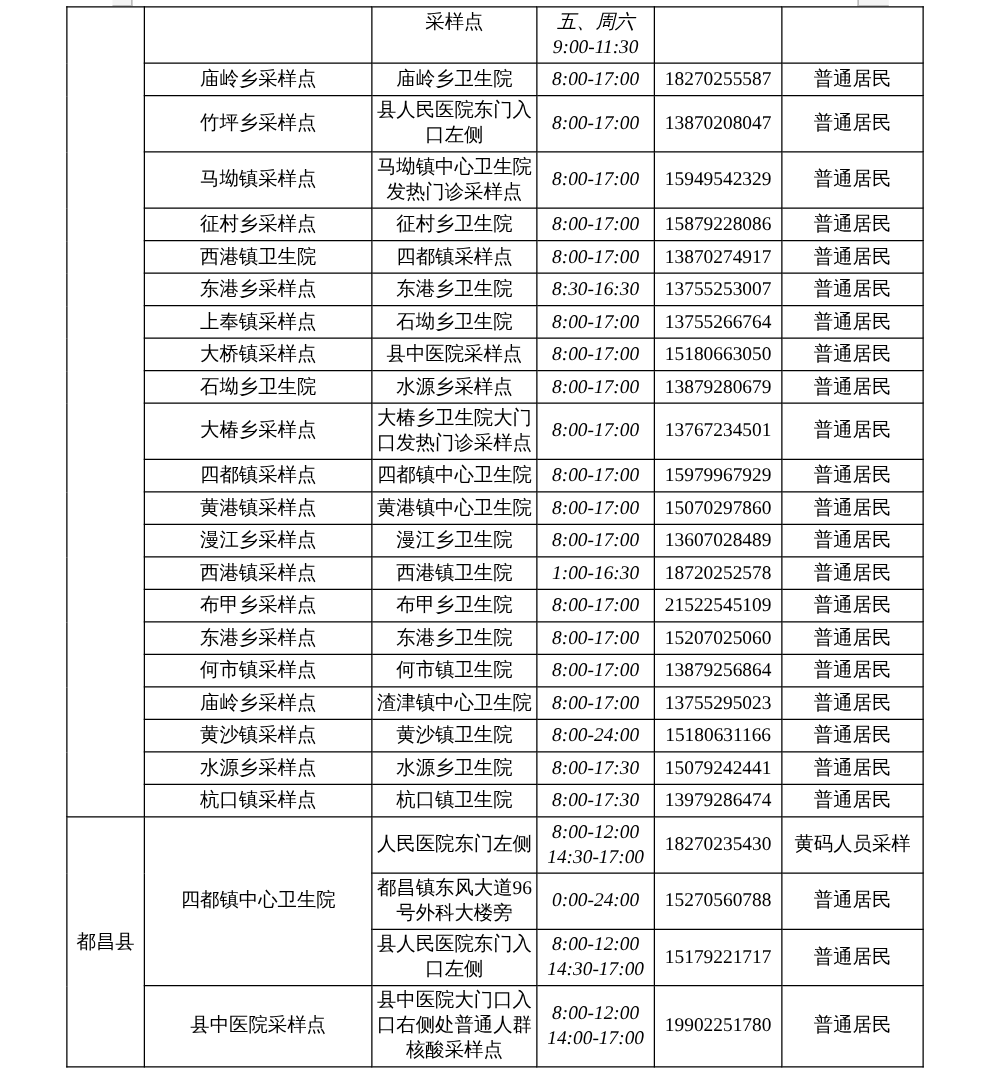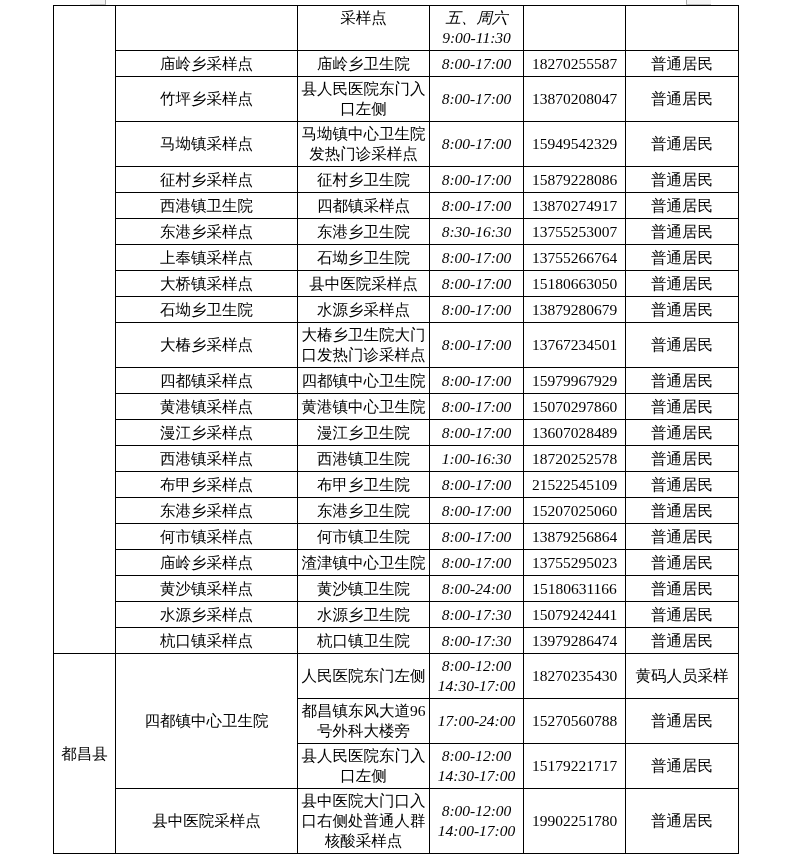--- a/index.html
+++ b/index.html
@@ -231,21 +231,21 @@
         <td rowspan="4">都昌县</td>
         <td rowspan="3">四都镇中心卫生院</td>
         <td>人民医院东门左侧</td>
         <td class="time">8:00-12:00
 14:30-17:00</td>
         <td>18270235430</td>
         <td>黄码人员采样</td>
       </tr>
       <tr class="h44">
         <td>都昌镇东风大道96号外科大楼旁</td>
-        <td class="time">17:00-24:00</td>
+        <td class="time">0:00-24:00</td>
         <td>15270560788</td>
         <td>普通居民</td>
       </tr>
       <tr class="h40">
         <td>县人民医院东门入口左侧</td>
         <td class="time">8:00-12:00
 14:30-17:00</td>
         <td>15179221717</td>
         <td>普通居民</td>
       </tr>

